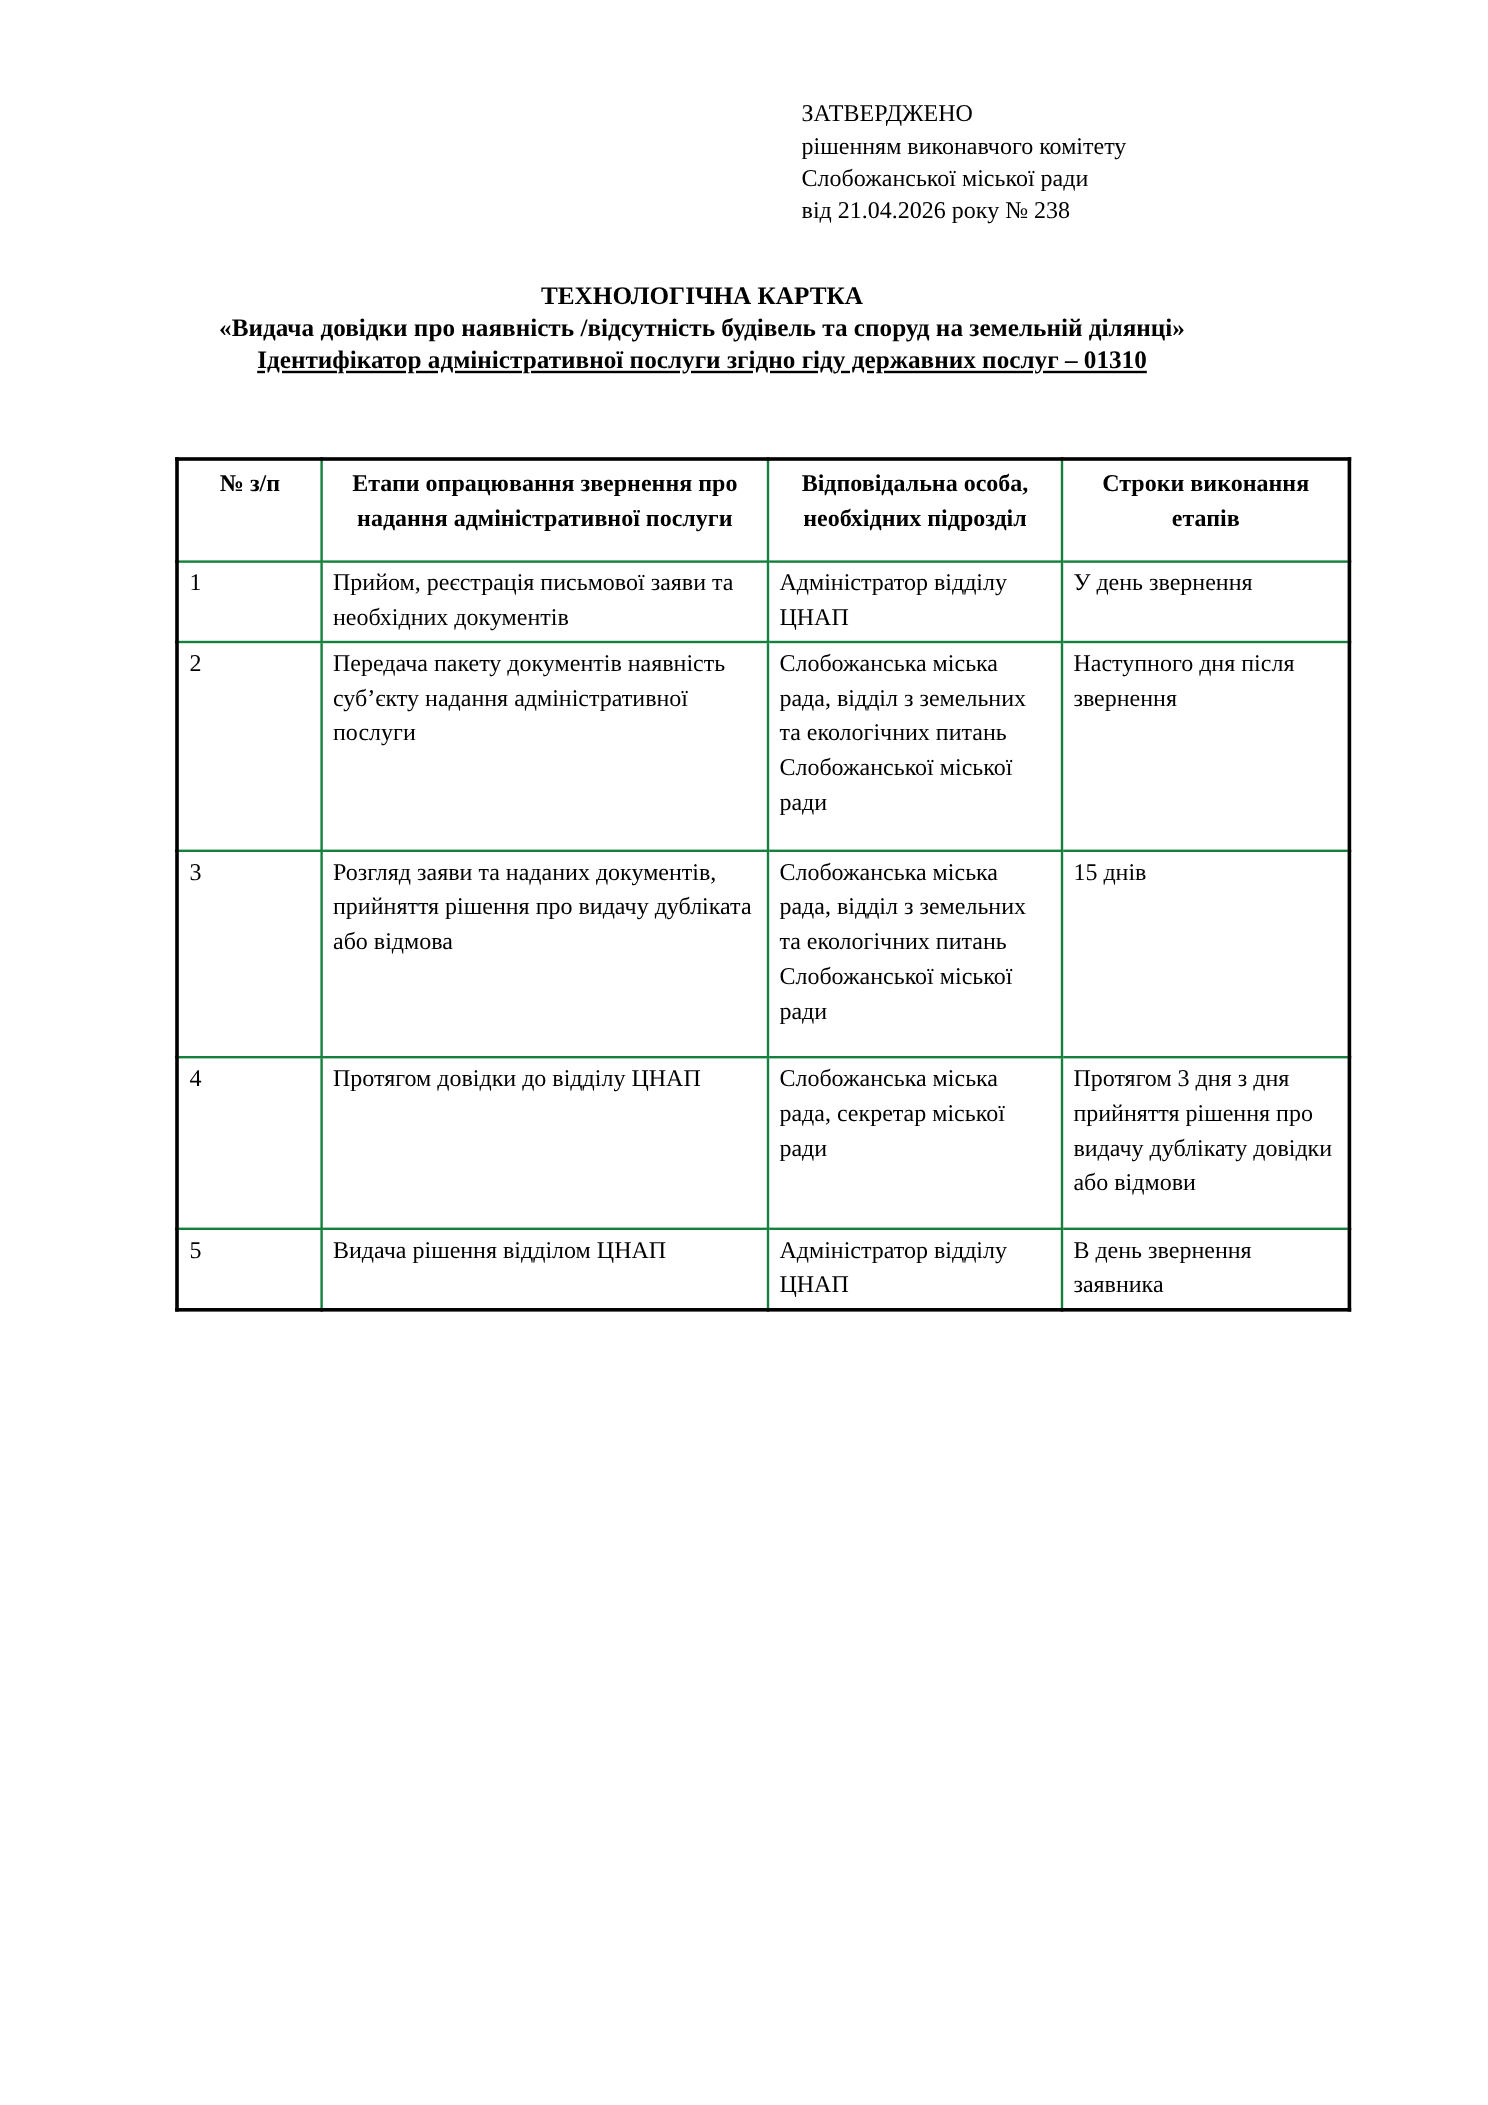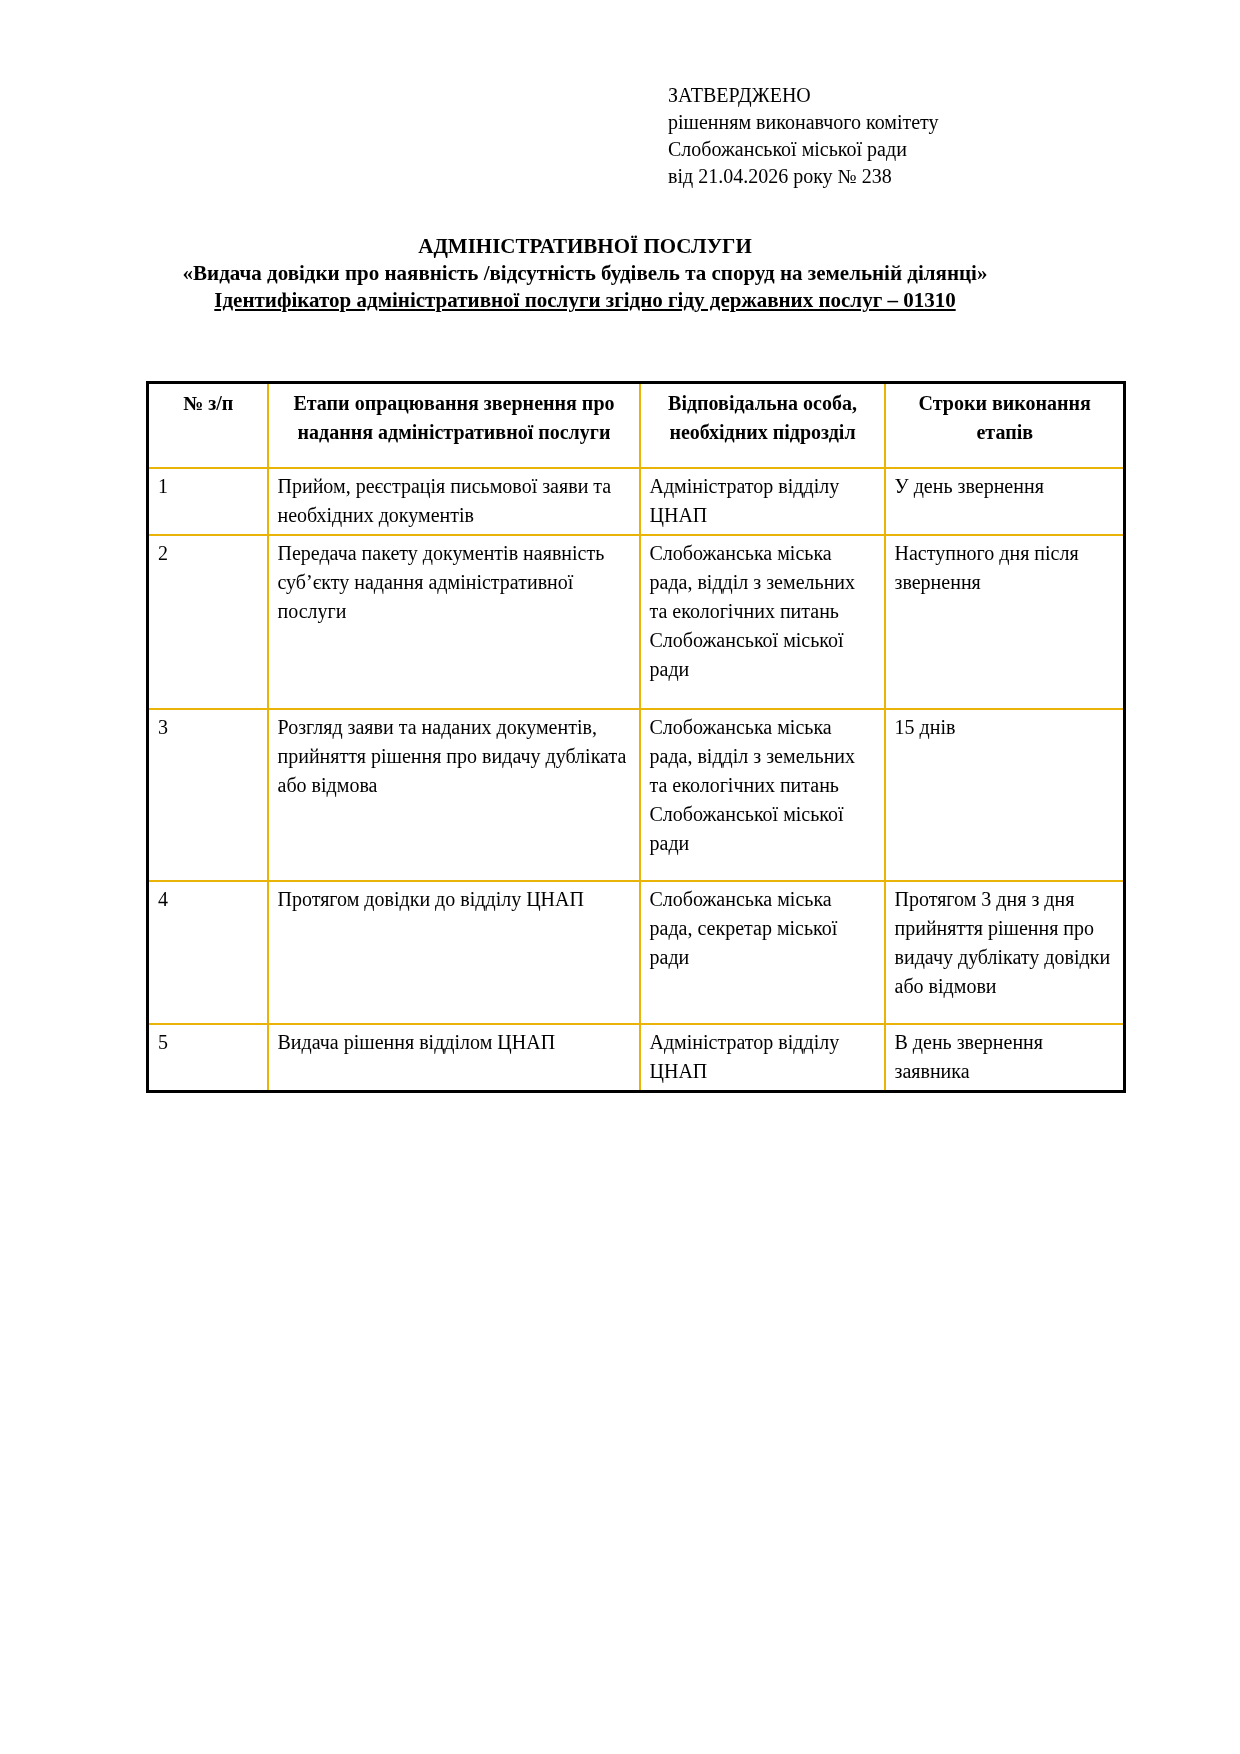--- a/index.html
+++ b/index.html
@@ -40,21 +40,21 @@
     margin-top: 67px;
     margin-left: 146px;
     width: 977px;
     border-collapse: collapse;
     table-layout: fixed;
     font-size: 20px;
     line-height: 29px;
     border: 3px solid #000000;
   }
   table.process th, table.process td {
-    border: 2px solid #eab308;
+    border: 2px solid #15803d;
     vertical-align: top;
     padding: 3px 8px 4px 9px;
     box-sizing: border-box;
     word-wrap: break-word;
   }
   table.process th {
     font-weight: 700;
     text-align: center;
     vertical-align: top;
     padding-top: 5px;
@@ -76,21 +76,21 @@
 <div class="page">
 
   <div class="approval">
     <div>ЗАТВЕРДЖЕНО</div>
     <div>рішенням виконавчого комітету</div>
     <div>Слобожанської міської ради</div>
     <div>від 21.04.2026 року № 238</div>
   </div>
 
   <div class="title-block">
-    <div class="title-line">АДМІНІСТРАТИВНОЇ ПОСЛУГИ</div>
+    <div class="title-line">ТЕХНОЛОГІЧНА КАРТКА</div>
     <div class="title-line">«Видача довідки про наявність /відсутність будівель та споруд на земельній ділянці»</div>
     <div class="title-line underline">Ідентифікатор адміністративної послуги згідно гіду державних послуг – 01310</div>
   </div>
 
   <table class="process">
     <colgroup>
       <col class="c-num">
         <col class="c-stage">
         <col class="c-resp">
         <col class="c-term">

